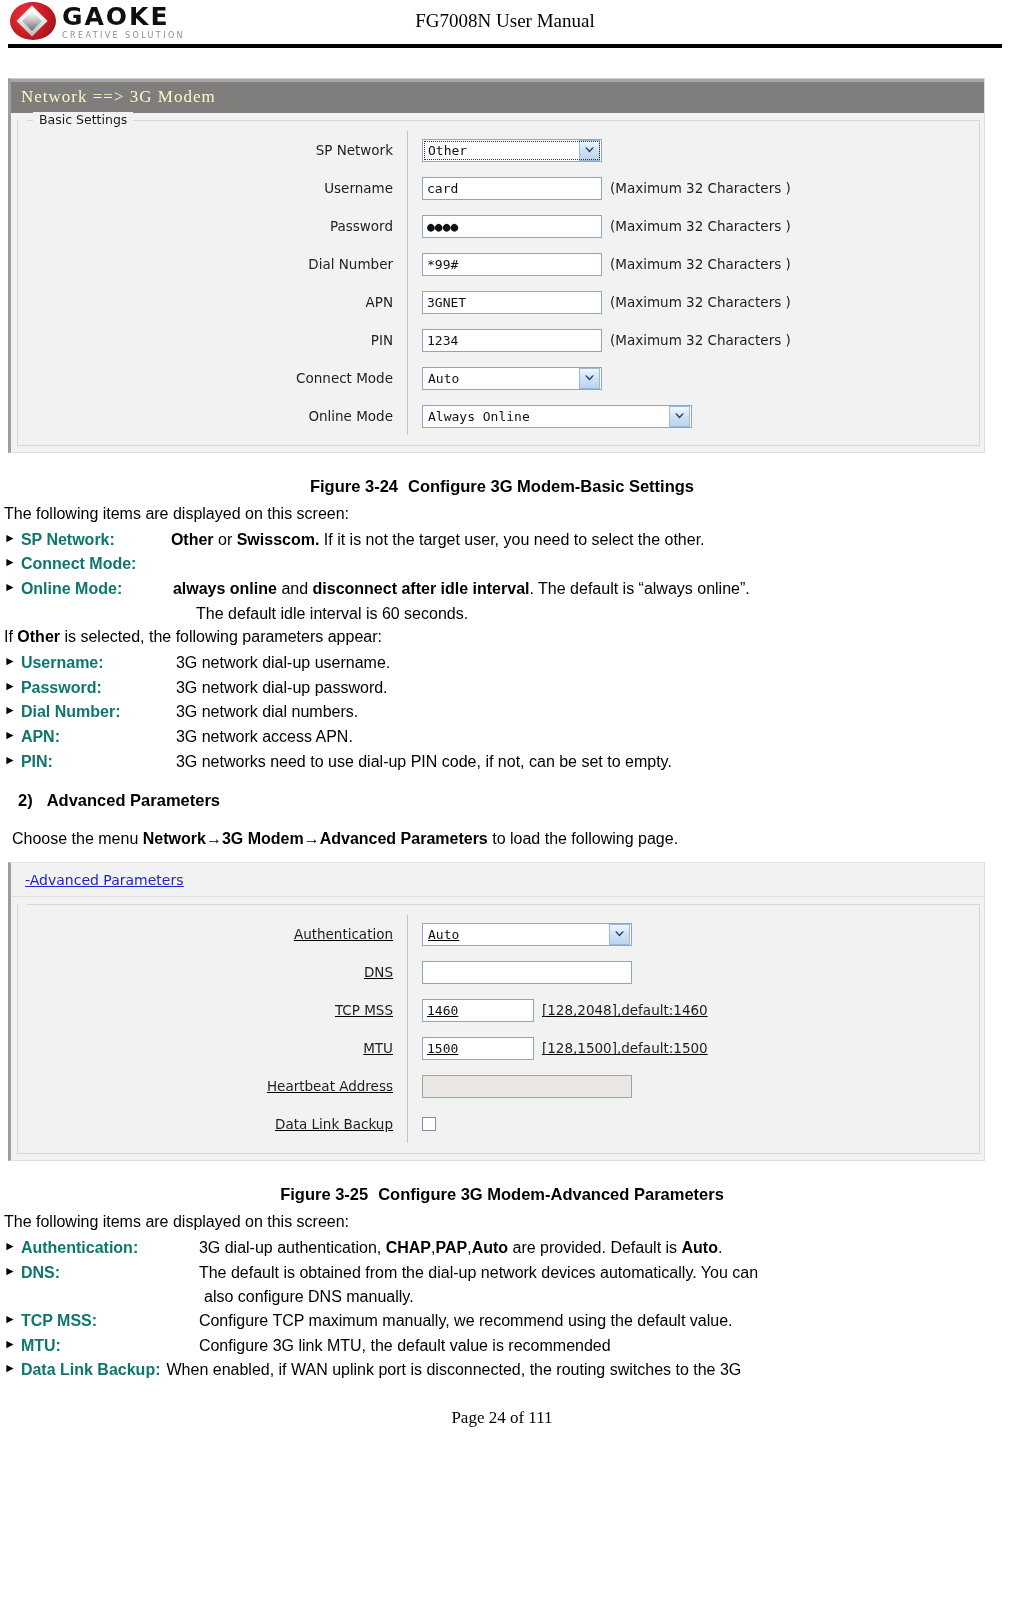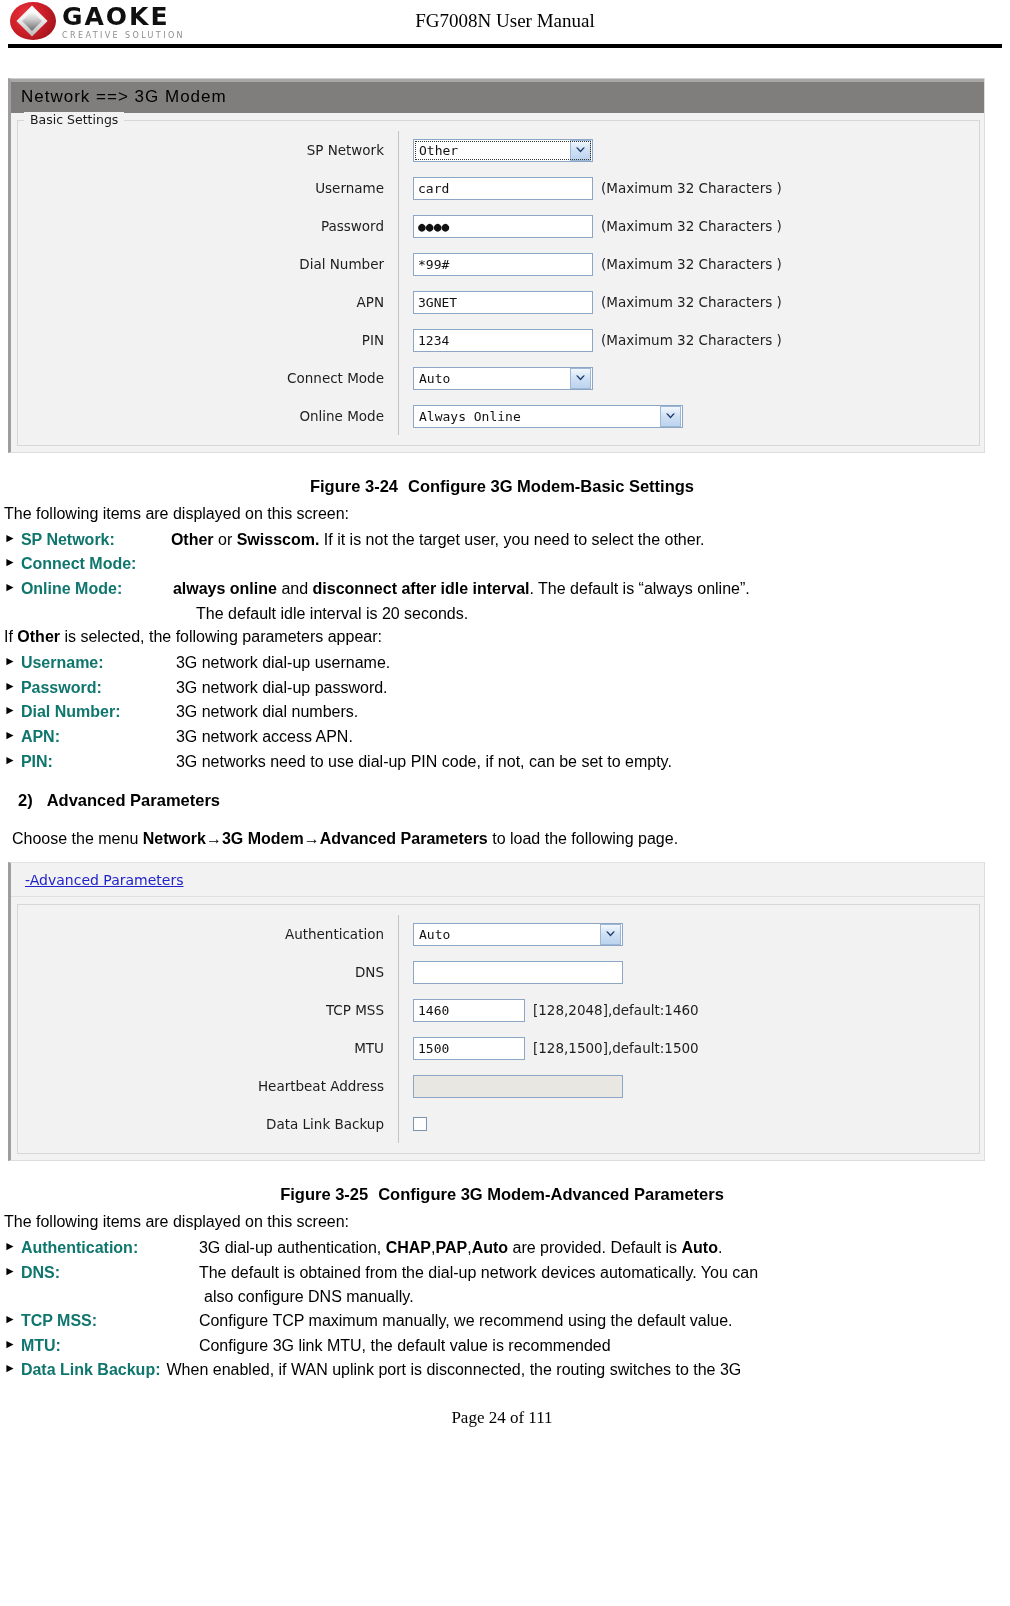--- a/index.html
+++ b/index.html
@@ -95,33 +95,33 @@
   .shot1 {
     margin: 30px 25px 0 8px;
     width: 977px;
     border-left: 3px solid #9d9d9d;
     border-right: 1px solid #dcdcdc;
     border-bottom: 1px solid #dcdcdc;
     border-top: 1px solid #cfcfcf;
   }
   .titlebar {
     background: #807d7d;
-    color: #000000;
-    font-family: Liberation Sans, sans-serif;
+    color: #fef9c3;
+    font-family: Liberation Serif, serif;
     font-size: 17px;
     letter-spacing: 1px;
     padding: 5px 0 6px 10px;
     border-top: 3px solid #a9a6a6;
   }
   .fieldset {
     margin: 7px 4px 6px 6px;
     border: 1px solid #d7d7d7;
     border-top: none;
     position: relative;
-    padding: 0 0 10px 0;
+    padding: 0 0 10px 9px;
   }
   .legend-row {
     display: flex;
     align-items: center;
     height: 1px;
     position: relative;
     top: 0;
   }
   .legend-line-l { width: 6px; height: 1px; background: #d7d7d7; }
   .legend-line-r { flex: 1; height: 1px; background: #d7d7d7; }
@@ -225,20 +225,21 @@
 
   
   .shot2 {
     margin: 14px 25px 0 8px;
     width: 977px;
     border-left: 3px solid #9d9d9d;
     border-right: 1px solid #dcdcdc;
     border-bottom: 1px solid #dcdcdc;
     border-top: 1px solid #e2e2e2;
     background: #f2f2f2;
+    text-decoration: underline;
   }
   .adv-link-bar {
     padding: 8px 0 7px 14px;
     border-bottom: 1px solid #e0e0e0;
   }
   .adv-link {
     font-family: "DejaVu Sans", sans-serif;
     font-size: 14px;
     color: #2222cc;
     text-decoration: underline;
@@ -441,21 +442,21 @@
     <span class="arrow">►</span>
     <span class="term w-cm">Connect Mode:</span>
   </div>
 
   <div class="bullet-row">
     <span class="arrow">►</span>
     <span class="term w-om">Online Mode:</span>
     <span class="desc"><b>always online</b><span> and </span><b>disconnect after idle interval</b><span>. The default is “always online”.</span></span>
   </div>
 
-  <div class="indent-sub">The default idle interval is 20 seconds.</div>
+  <div class="indent-sub">The default idle interval is 60 seconds.</div>
 
   <p class="line"><span>If </span><b>Other</b><span> is selected, the following parameters appear:</span></p>
 
   <div class="bullet-row">
     <span class="arrow">►</span>
     <span class="term w-un">Username:</span>
     <span class="desc">3G network dial-up username.</span>
   </div>
 
   <div class="bullet-row">

